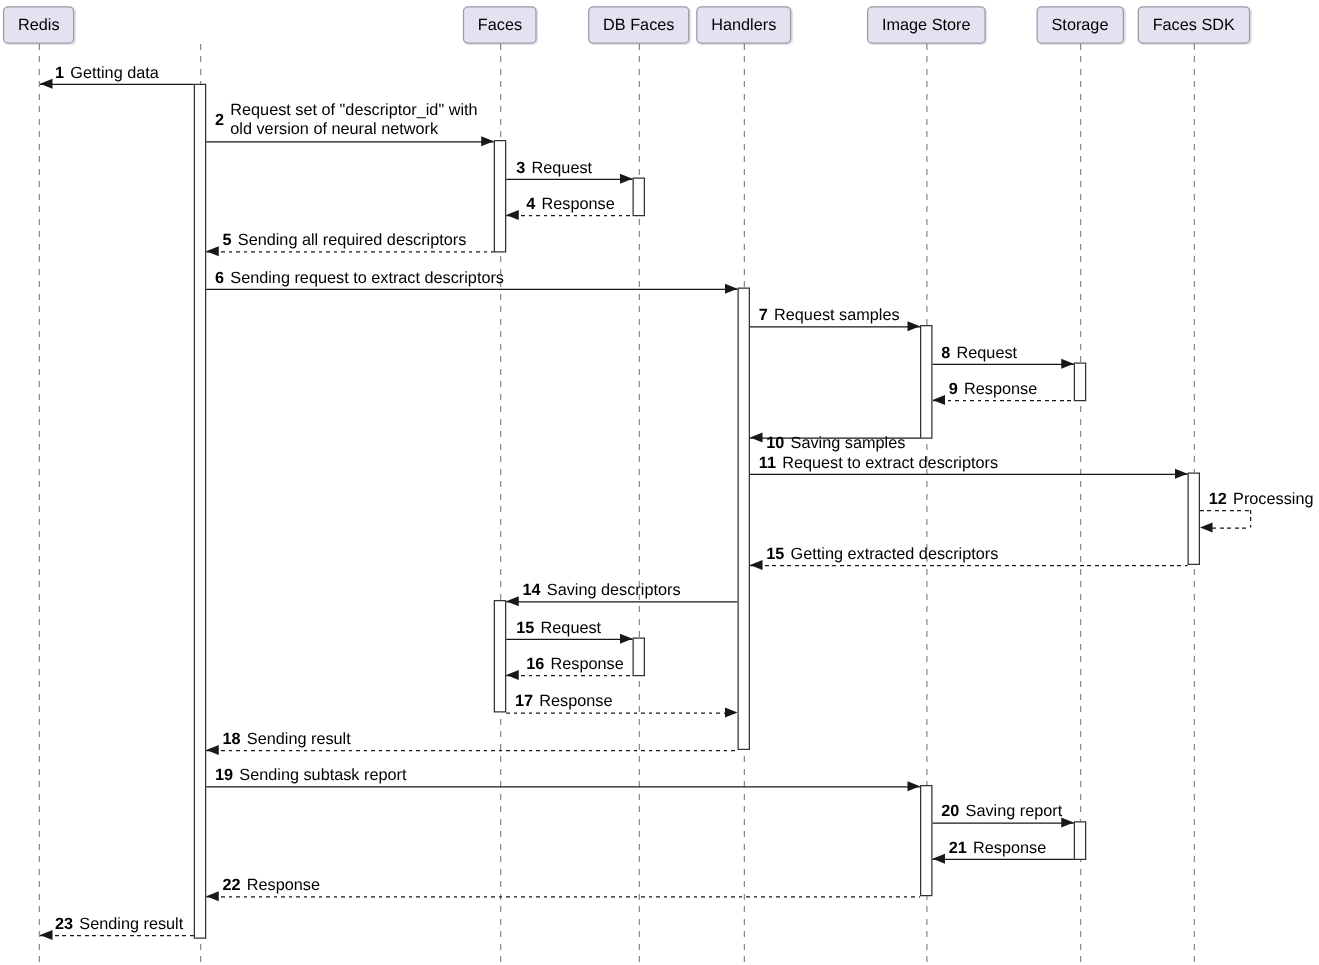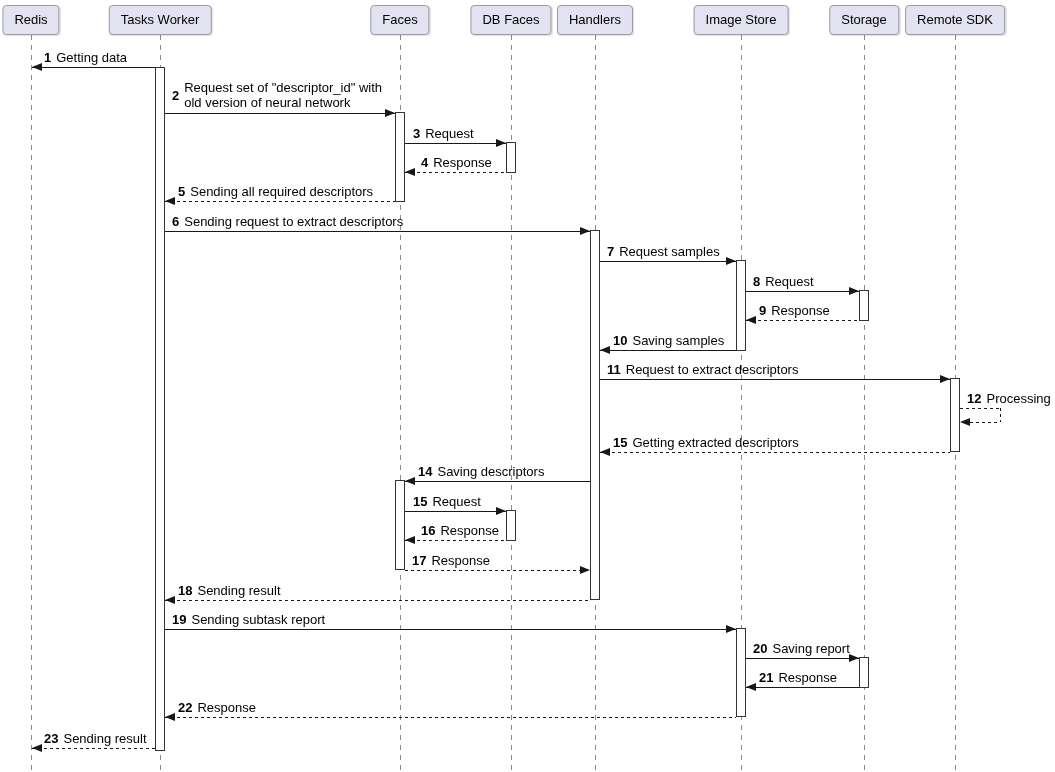--- a/index.html
+++ b/index.html
@@ -111,21 +111,21 @@
       <span>Request</span>
     </div>
     <div class="msg-line dashed" style="left: 746px; top: 320px; width: 113px;"></div>
     <div class="arrow left" style="left: 746px; top: 316px;"></div>
     <div class="msg-label" style="left: 759px; top: 303px;">
       <b>9</b>
       <span>Response</span>
     </div>
     <div class="msg-line" style="left: 600px; top: 350px; width: 136px;"></div>
     <div class="arrow left" style="left: 600px; top: 346px;"></div>
-    <div class="msg-label" style="left: 613px; top: 333px;">
+    <div class="msg-label" style="left: 613px; top: 346px;">
       <b>10</b>
       <span>Saving samples</span>
     </div>
     <div class="msg-line" style="left: 600px; top: 379px; width: 350px;"></div>
     <div class="arrow right" style="left: 940px; top: 375px;"></div>
     <div class="msg-label" style="left: 607px; top: 362px;">
       <b>11</b>
       <span>Request to extract descriptors</span>
     </div>
     <div class="msg-line dashed" style="left: 960px; top: 408px; width: 40px;"></div>
@@ -196,20 +196,19 @@
       <b>22</b>
       <span>Response</span>
     </div>
     <div class="msg-line dashed" style="left: 32px; top: 748px; width: 123px;"></div>
     <div class="arrow left" style="left: 32px; top: 744px;"></div>
     <div class="msg-label" style="left: 44px; top: 731px;">
       <b>23</b>
       <span>Sending result</span>
     </div>
     <div class="participant" style="left: 31px;">Redis</div>
-    <div class="participant" style="left: 160px;">Tasks Worker</div>
     <div class="participant" style="left: 400px;">Faces</div>
     <div class="participant" style="left: 511px;">DB Faces</div>
     <div class="participant" style="left: 595px;">Handlers</div>
     <div class="participant" style="left: 741px;">Image Store</div>
     <div class="participant" style="left: 864px;">Storage</div>
-    <div class="participant" style="left: 955px;">Remote SDK</div>
+    <div class="participant" style="left: 955px;">Faces SDK</div>
   </div>
 
 </body></html>

